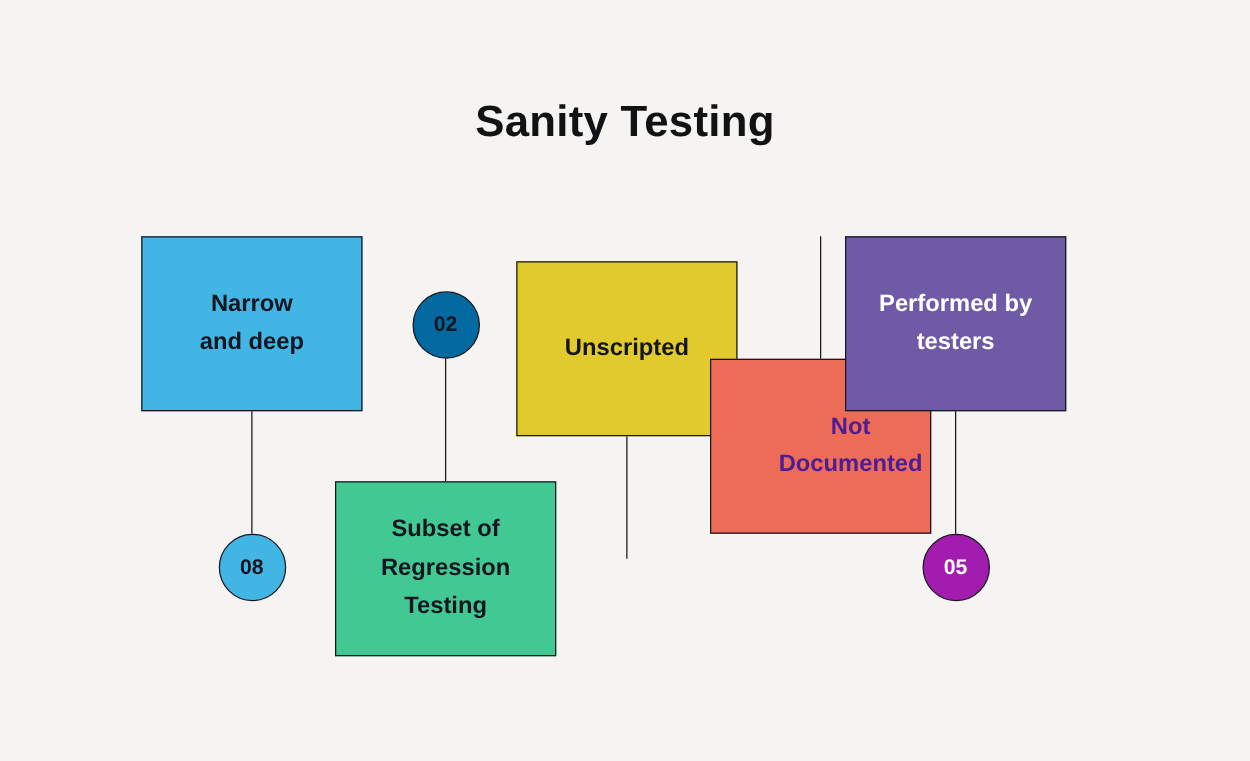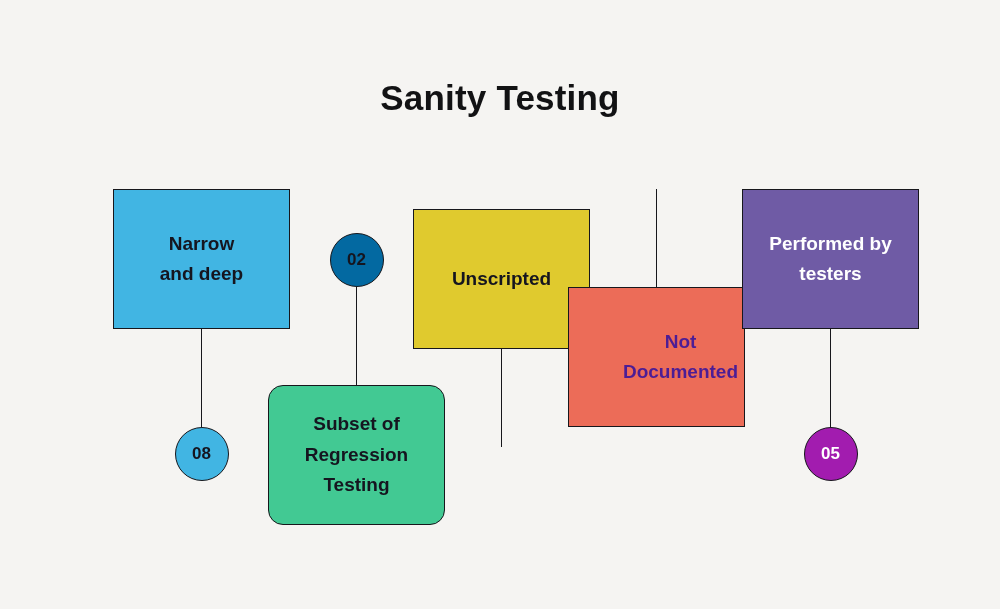--- a/index.html
+++ b/index.html
@@ -31,21 +31,21 @@
     width: 177px;
     height: 336px;
     display: flex;
     flex-direction: column;
     align-items: center;
   }
   .u1 { left: 113px; }
   .u2 { left: 268px; }
   .u3 { left: 413px; margin-top: 20px; }
   .u4 { left: 568px; }
-  .u5 { left: 742px; }
+  .u5 { left: 676px; }
   .box {
     box-sizing: border-box;
     width: 177px;
     height: 140px;
     border: 1.5px solid #17171c;
     display: flex;
     align-items: center;
     justify-content: center;
     text-align: center;
     font-size: 19px;
@@ -87,21 +87,21 @@
   <div class="unit u1">
     <div class="box" style="background-color: rgb(65, 181, 227); color: rgb(21, 21, 31);">Narrow
 and deep</div>
     <div class="connector"></div>
     <div class="circle" style="background-color: rgb(65, 181, 227); color: rgb(21, 21, 31);">08</div>
   </div>
 
   <div class="unit u2">
     <div class="circle circle-first" style="background-color: #0369a1; color: rgb(21, 21, 31);">02</div>
     <div class="connector"></div>
-    <div class="box" style="background-color: rgb(66, 201, 147); color: rgb(21, 21, 31); border-radius: 15px;">Subset of
+    <div class="box" style="background-color: rgb(66, 201, 147); color: rgb(21, 21, 31);">Subset of
 Regression
 Testing</div>
   </div>
 
   <div class="unit u3">
     <div class="box" style="background-color: rgb(224, 202, 46); color: rgb(21, 21, 31);">Unscripted</div>
     <div class="connector"></div>
   </div>
 
   <div class="unit u4">

